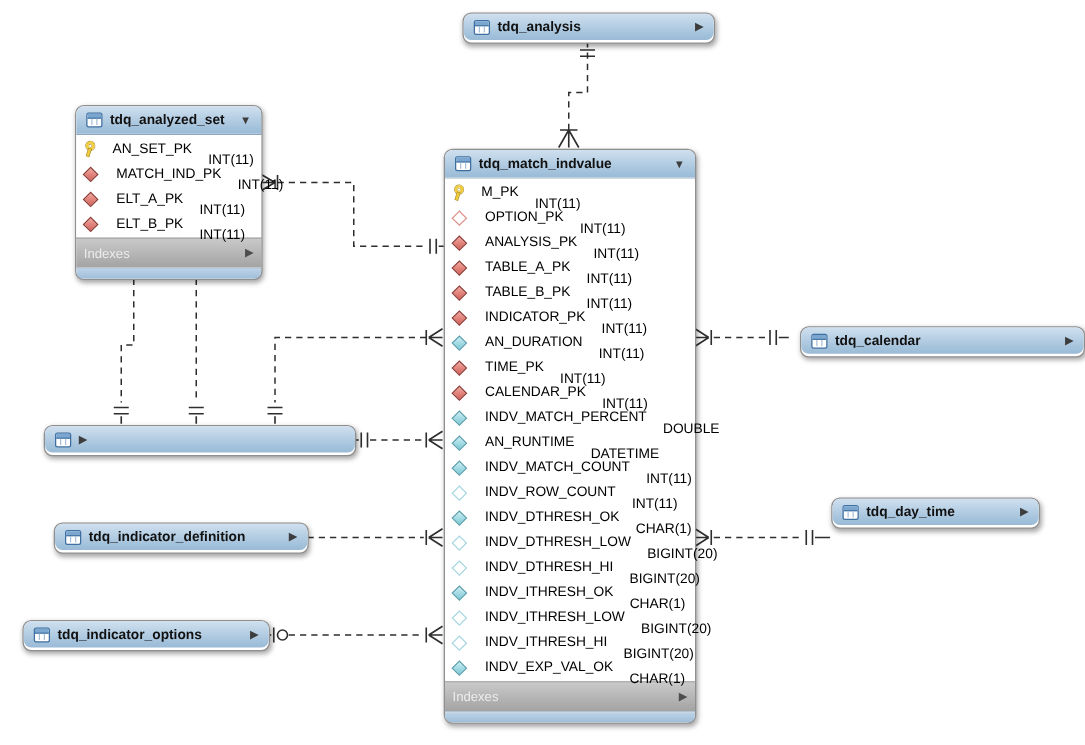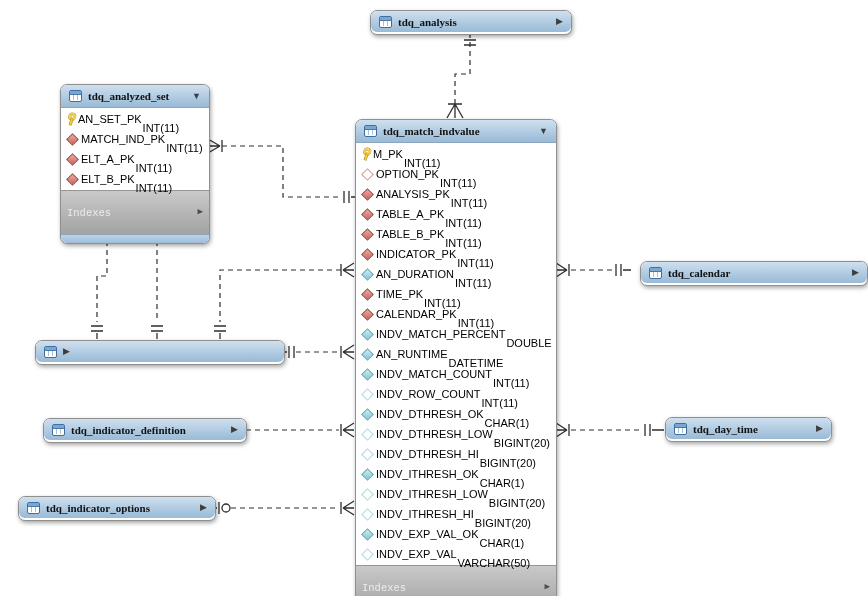--- a/index.html
+++ b/index.html
@@ -10,42 +10,42 @@
   #rel-overlay{position:absolute;left:0;top:0;width:868px;height:596px;z-index:1;}
   #rel-overlay .rel{fill:none;stroke:#2e2e2e;stroke-width:1.2;stroke-dasharray:5 4;}
   #rel-overlay .mark{fill:none;stroke:#2e2e2e;stroke-width:1.3;}
   #rel-overlay circle.mark{fill:#fff;}
 
   
   .table{position:absolute;z-index:2;border:1px solid #8f8f8f;border-radius:7px;
          box-shadow:1px 2px 4px rgba(0,0,0,.35);background:#fff;}
   .hdr{height:23px;display:flex;align-items:center;gap:6px;padding:0 8px;
        background:linear-gradient(#cfe0ef,#a2c1db 80%,#9bbad6);
-       border-bottom:1px solid #8aa5bd;border-radius:6px 6px 0 0;box-sizing:border-box;font-family:Liberation Serif, serif;}
+       border-bottom:1px solid #8aa5bd;border-radius:6px 6px 0 0;box-sizing:border-box;}
   .table.collapsed{height:23px;}
   .table.collapsed .hdr{border-bottom:none;border-radius:6px;height:21px;}
   .hdr .title{font-weight:bold;font-size:11px;color:#111;flex:1;white-space:nowrap;}
   .hdr .arrow{font-size:9px;color:#3d3d3d;line-height:1;}
 
   .tbl-icon{flex:0 0 auto;width:13px;height:12px;border:1px solid #3f6fa0;border-radius:2px;
             background:#fff;position:relative;box-sizing:border-box;}
   .tbl-icon::before{content:"";position:absolute;left:0;right:0;top:0;height:3px;
             background:#7aa6cf;border-bottom:1px solid #4a79a8;}
   .tbl-icon::after{content:"";position:absolute;left:3px;top:4px;bottom:1px;width:1px;
             background:#a8c0d8;box-shadow:4px 0 0 #a8c0d8;}
 
   .rows{background:#fff;padding:1px 0;}
-  .row{height:20px;display:flex;align-items:center;gap:1px;padding:0 5px;
+  .row{height:20px;display:flex;align-items:center;gap:13px;padding:0 5px;
        font-size:11px;color:#000;white-space:nowrap;}
   .cname{flex:0 0 auto;}
   .ctype{flex:0 0 auto;margin-top:18px;}
 
   .idx{height:15px;display:flex;align-items:center;justify-content:space-between;
-       padding:14px 6px;background:linear-gradient(#c9c9c9,#a3a3a3);
-       border-top:1px solid #969696;color:#ececec;font-size:10.5px;font-family:Liberation Mono, monospace;}
+       padding:4px 6px;background:linear-gradient(#c9c9c9,#a3a3a3);
+       border-top:1px solid #969696;color:#ececec;font-size:10.5px;}
   .idx .arrow{color:#4d4d4d;font-size:9px;line-height:1;}
   .strip{height:8px;background:linear-gradient(#bdd3e8,#9fbdd8);
          border-top:1px solid #8aa5bd;border-radius:0 0 6px 6px;}
 
   
   .cicon{display:inline-block;flex:0 0 auto;}
   .cicon[data-icon="key-icon"]{width:11px;height:12px;position:relative;transform:rotate(18deg);}
   .cicon[data-icon="key-icon"]::before{content:"";position:absolute;top:0;left:2px;width:7px;height:7px;
        border-radius:50%;border:2px solid #f0cd3f;box-sizing:border-box;
        box-shadow:0 0 0 .5px #a8871f, inset 0 0 0 .5px #a8871f;}
@@ -62,21 +62,21 @@
   .cicon[data-icon="attr-diamond-open-icon"]{background:#fff;border:1px solid #a9d7e2;}
 
   
   #t-analysis{left:370px;top:10px;width:200px;}
   #t-analyzed-set{left:60px;top:84px;width:148px;}
   #t-match-indvalue{left:355px;top:119px;width:200px;}
   #t-analyzed-element{left:35px;top:340px;width:248px;}
   #t-indicator-definition{left:13px;top:418px;width:202px;margin-left:30px;}
   #t-indicator-options{left:18px;top:496px;width:196px;}
   #t-calendar{left:640px;top:261px;width:226px;}
-  #t-day-time{left:665px;top:417px;width:165px;}
+  #t-day-time{left:665px;top:398px;width:165px;}
 </style>
 </head>
 <body>
 
 <svg id="rel-overlay" viewBox="0 0 868 596" xmlns="http://www.w3.org/2000/svg">
   <g>
     <path class="rel" d="M470 33 V74 H455 V104"></path>
     <path class="mark" d="M464 40 H476 M464 45 H476"></path>
     <path class="mark" d="M448 104 H462 M455 104 L447 118 M455 104 V118 M455 104 L463 118"></path>
   </g>
@@ -310,24 +310,19 @@
     <div class="row">
       <span class="cicon" data-icon="attr-diamond-open-icon"></span>
       <span class="cname">INDV_ITHRESH_HI</span>
       <span class="ctype">BIGINT(20)</span>
     </div>
     <div class="row">
       <span class="cicon" data-icon="attr-diamond-icon"></span>
       <span class="cname">INDV_EXP_VAL_OK</span>
       <span class="ctype">CHAR(1)</span>
     </div>
-    <div class="row">
-      <span class="cicon" data-icon="attr-diamond-open-icon"></span>
-      <span class="cname">INDV_EXP_VAL</span>
-      <span class="ctype">VARCHAR(50)</span>
-    </div>
   </div>
   <div class="idx">
     <span>Indexes</span>
     <span class="arrow">▶</span>
   </div>
   <div class="strip"></div>
 </div>
 
 </body></html>

